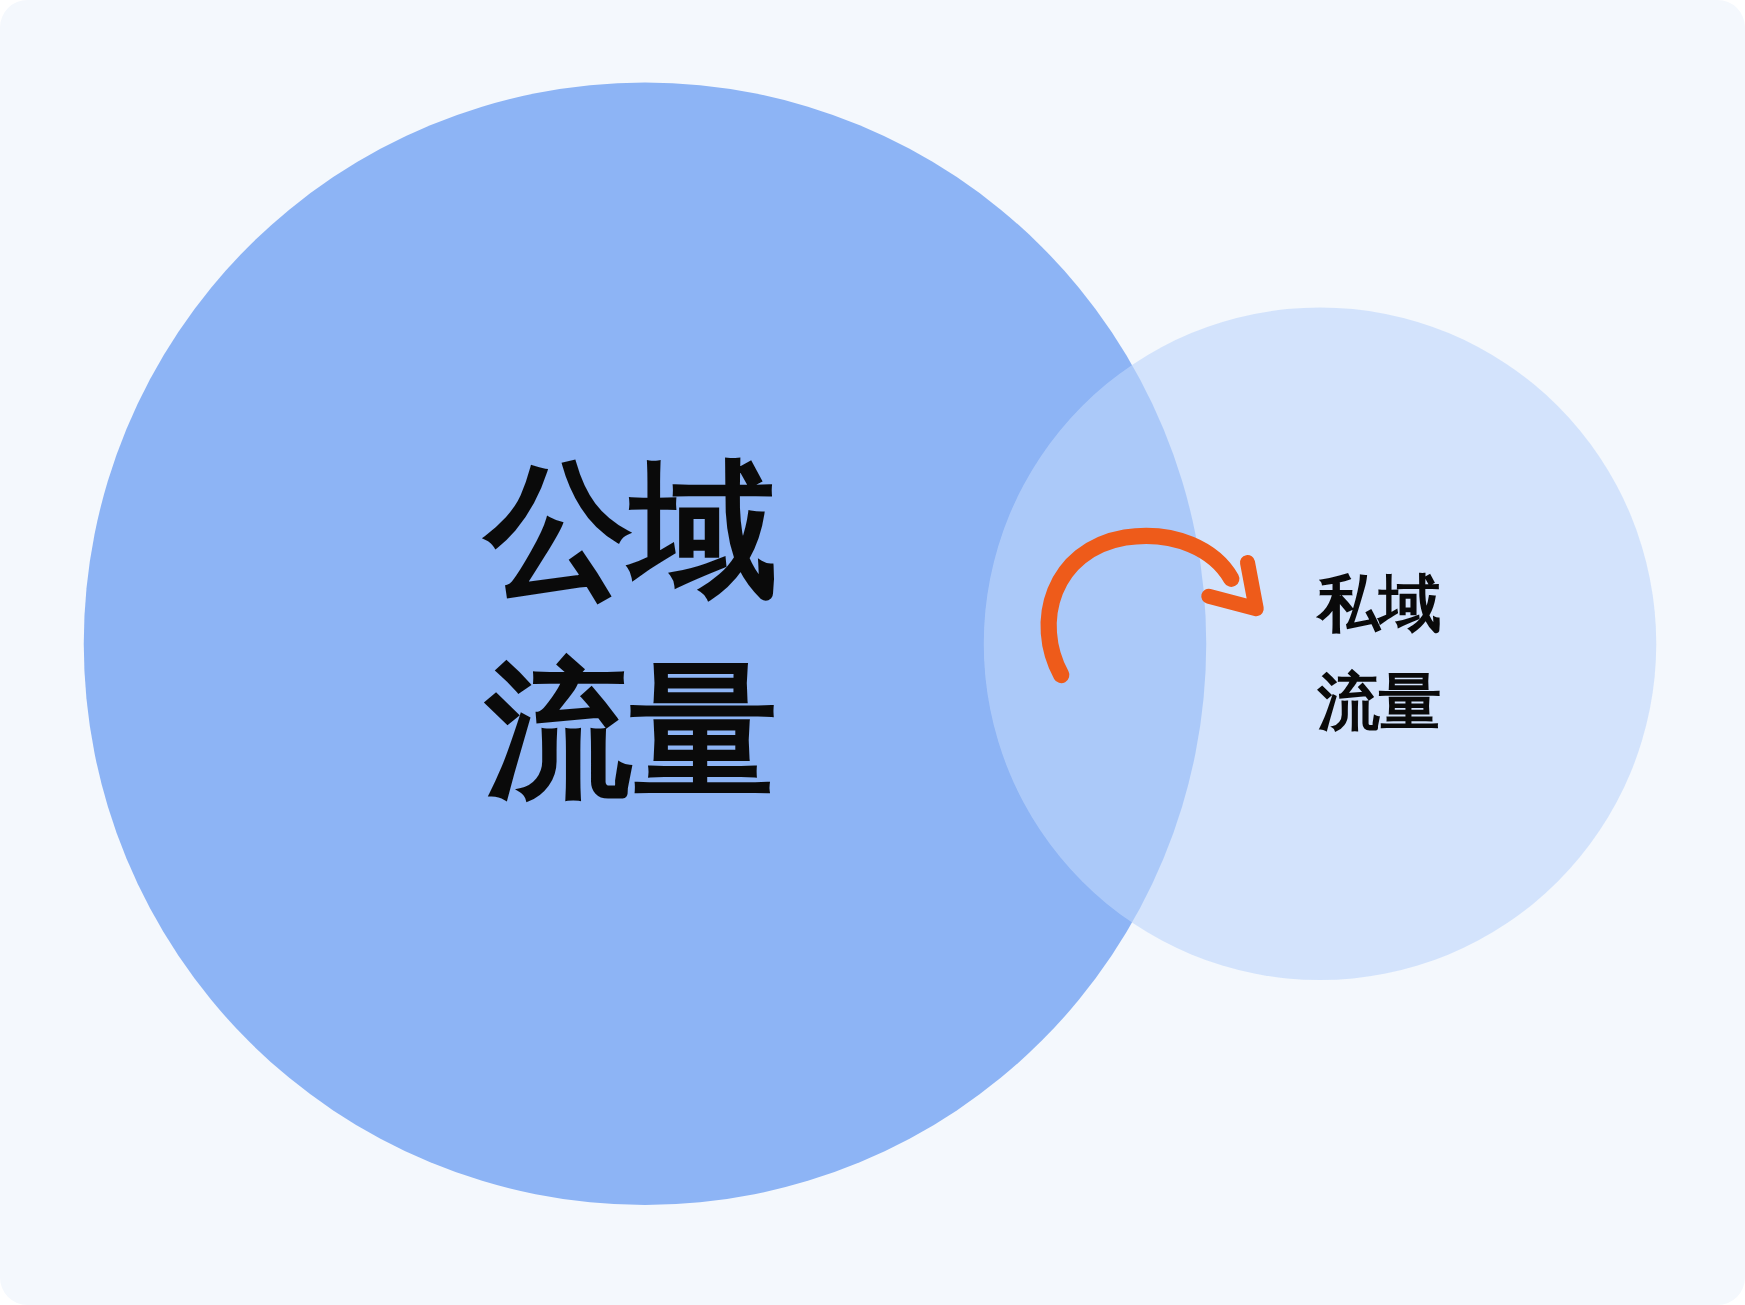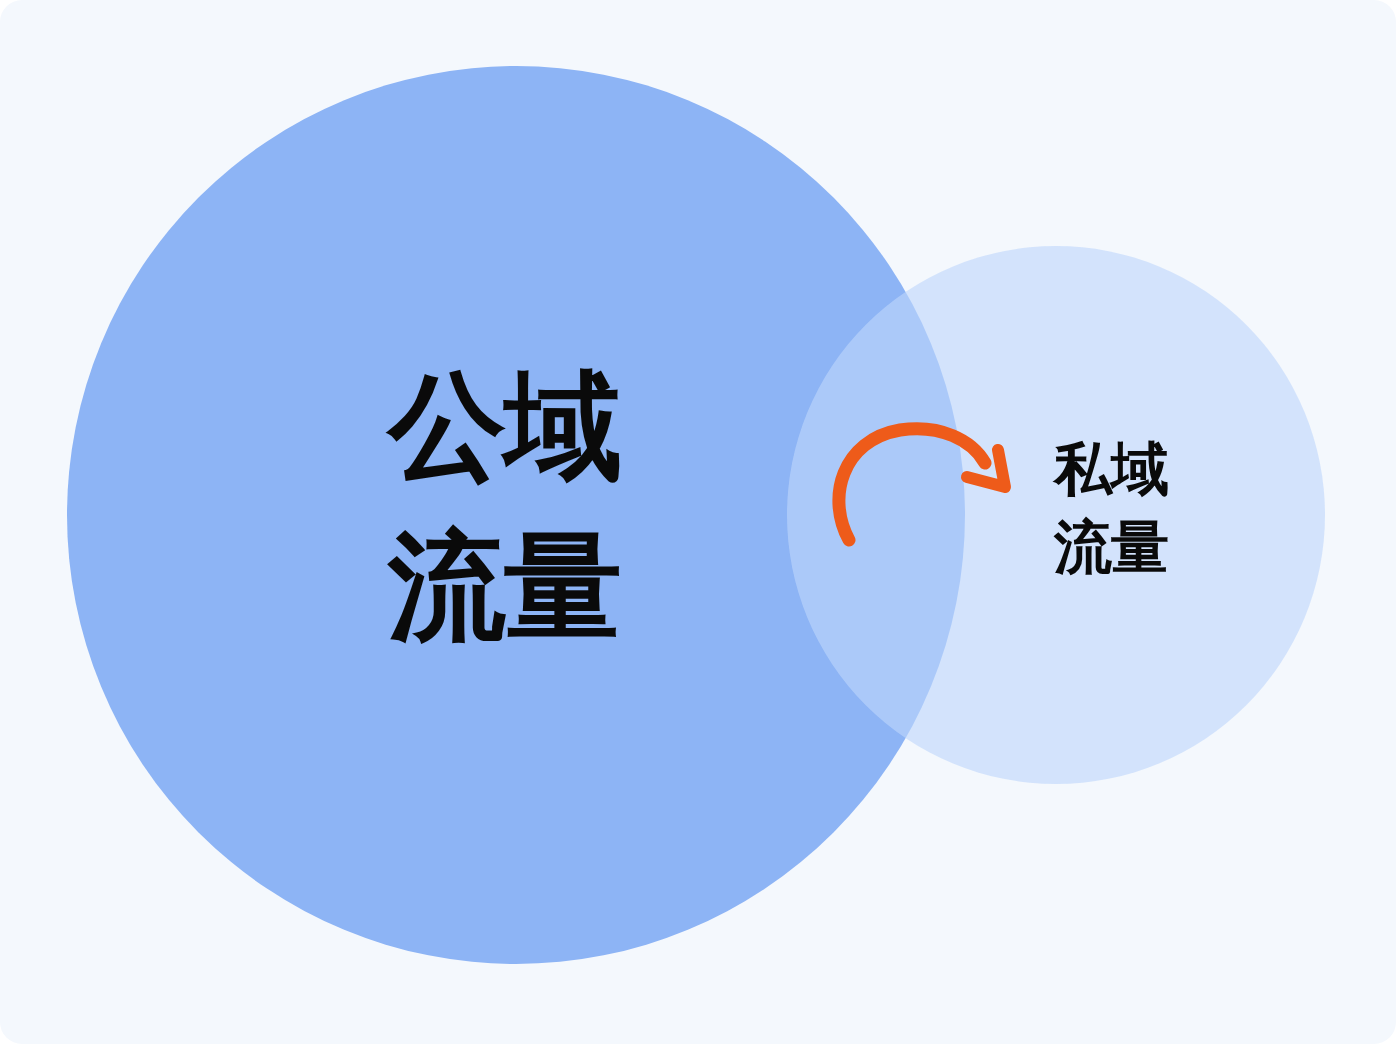--- a/index.html
+++ b/index.html
@@ -22,23 +22,23 @@
     }
     .small {
       left: 787px; top: 246px; width: 538px; height: 538px;
       background: rgba(190, 215, 252, 0.62);
     }
     .label {
       position: absolute; color: #0a0a0a; font-weight: 700;
       font-family: "DejaVu Sans", sans-serif;
       display: flex; flex-direction: column;
     }
-    .label span { display: block; white-space: nowrap; }
+    .label span { display: block; white-space: nowrap; font-family: Liberation Serif, serif; }
     .big-label { left: 388px; top: 346px; font-size: 118px; line-height: 160px; letter-spacing: -2px; }
-    .small-label { left: 1054px; top: 430px; font-size: 58px; line-height: 78px; letter-spacing: -1px; }
+    .small-label { left: 1054px; top: 444px; font-size: 50px; line-height: 78px; letter-spacing: -1px; }
     svg.arrow { position: absolute; left: 0; top: 0; }
   </style>
 </head>
 <body>
 
 <div class="canvas">
   <div class="circle big"></div>
   <div class="circle small"></div>
 
   <div class="label big-label">

